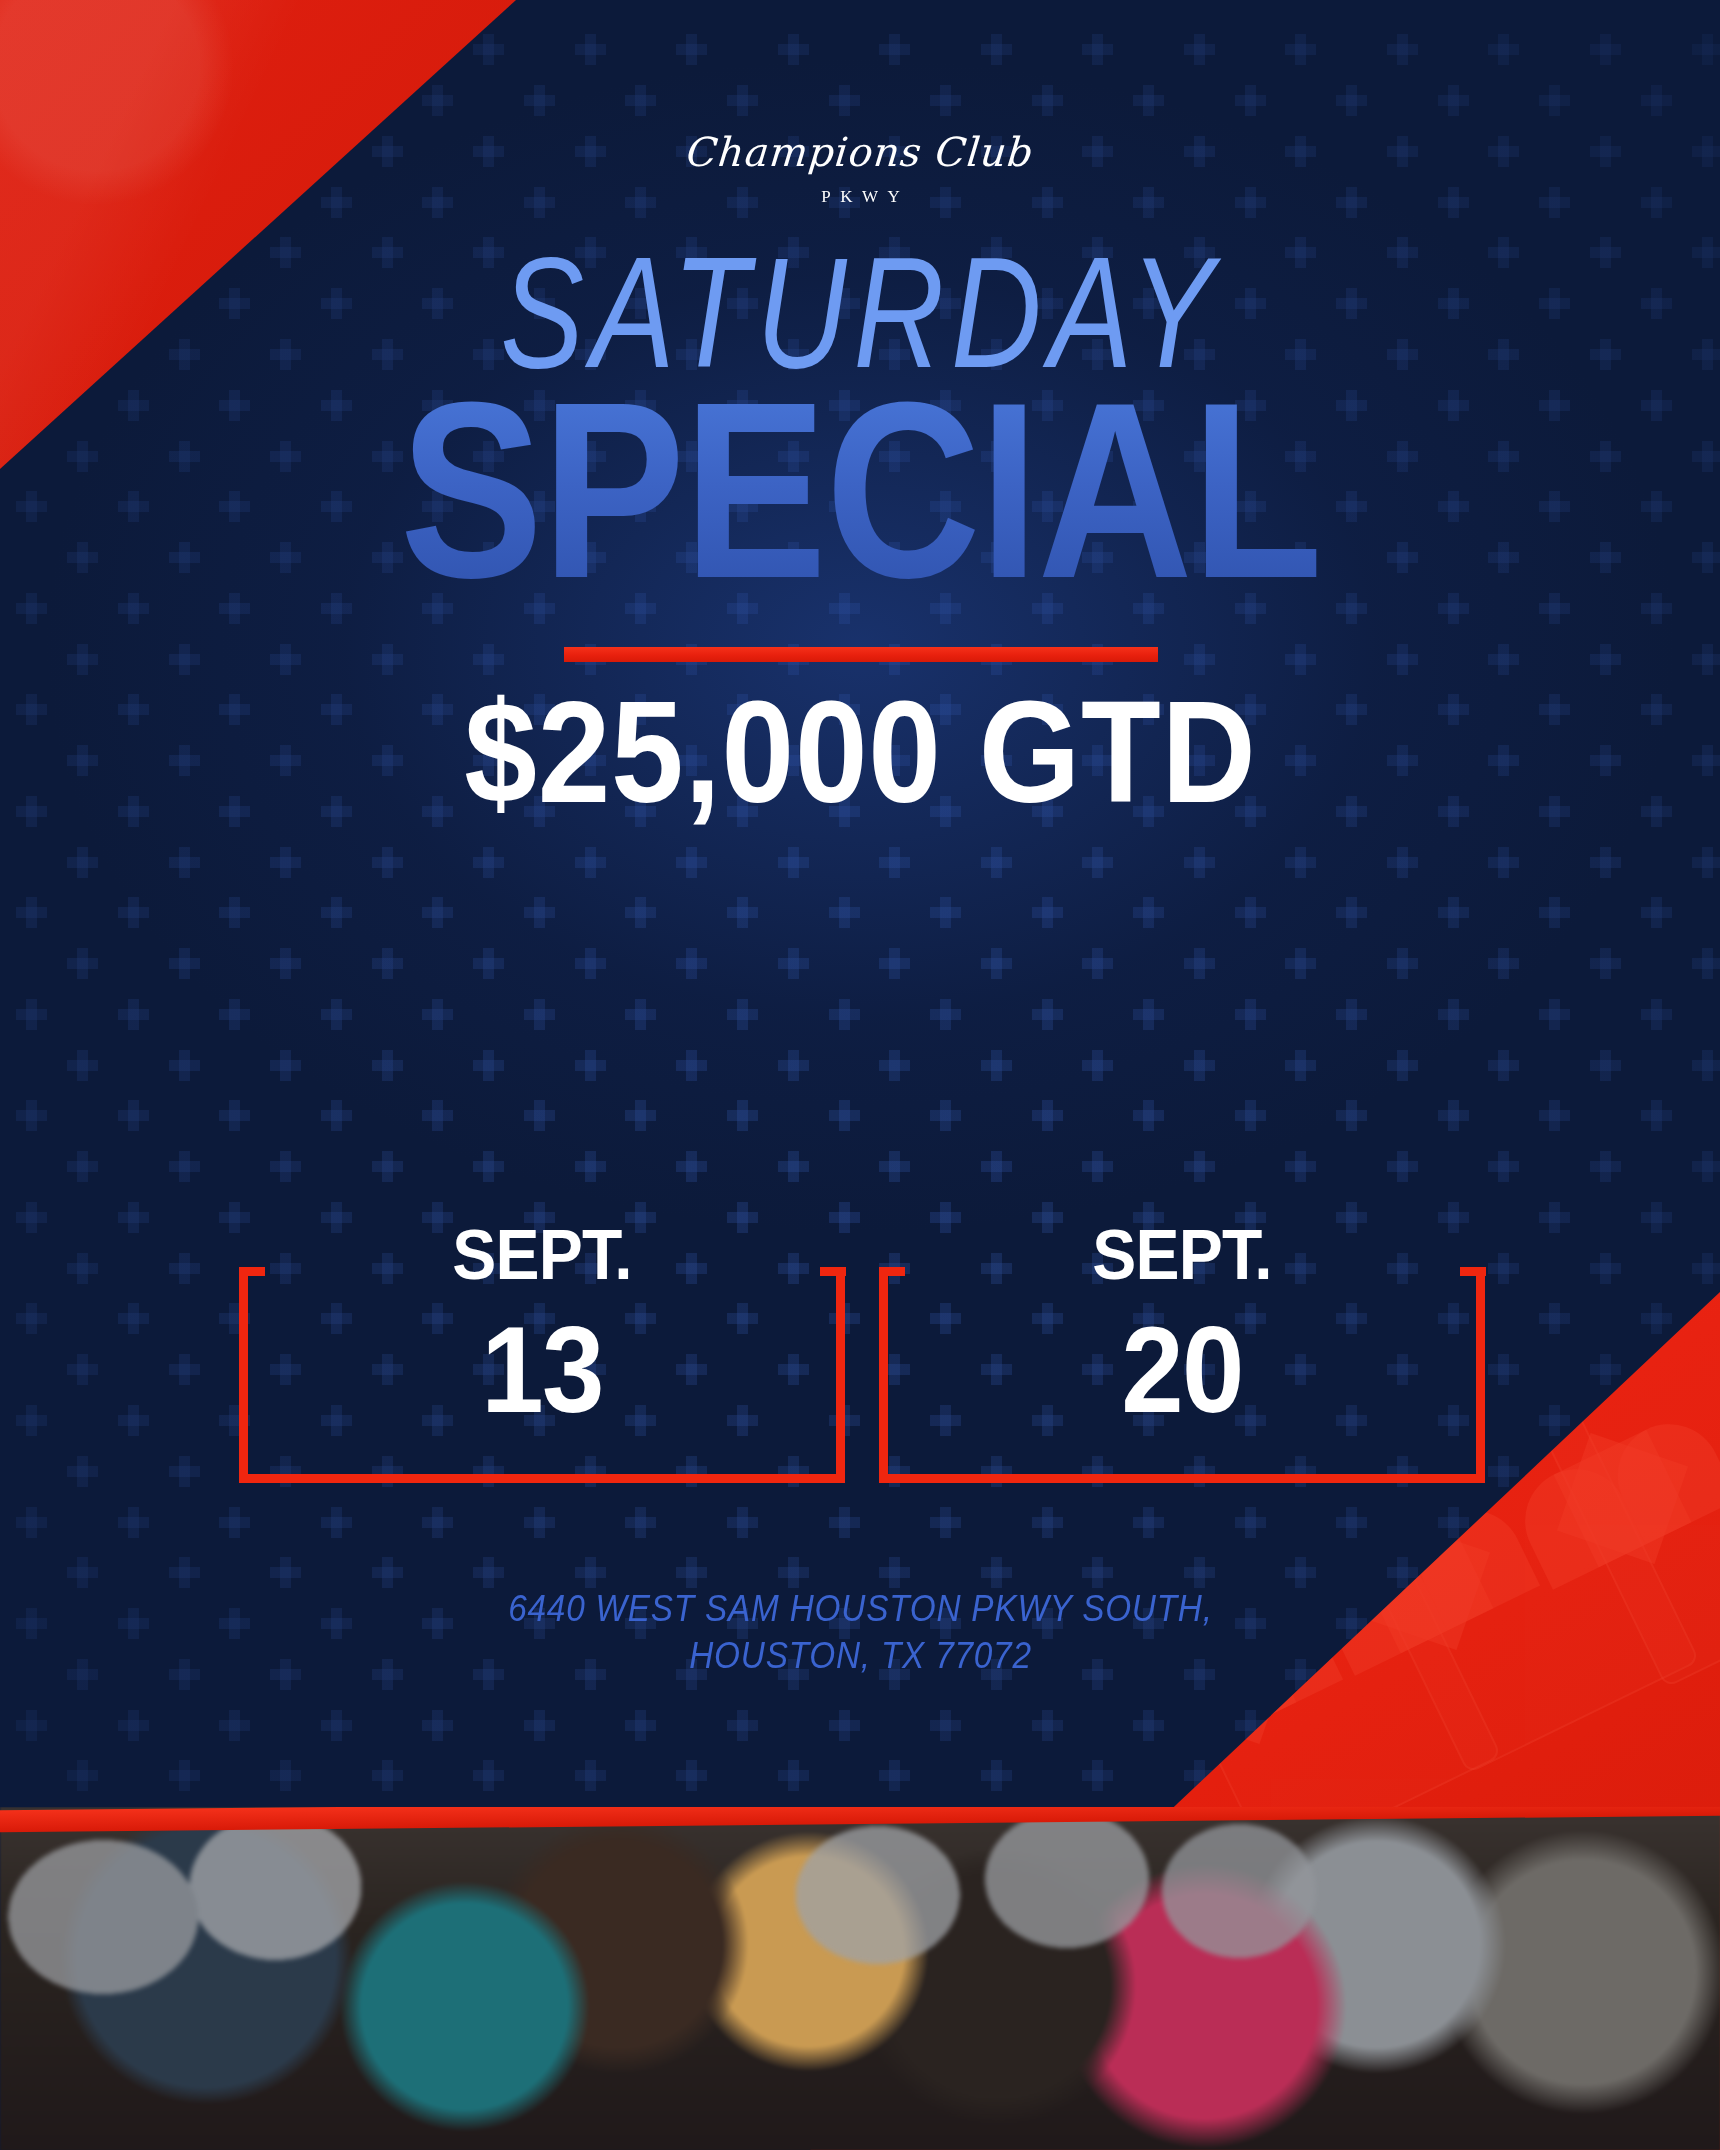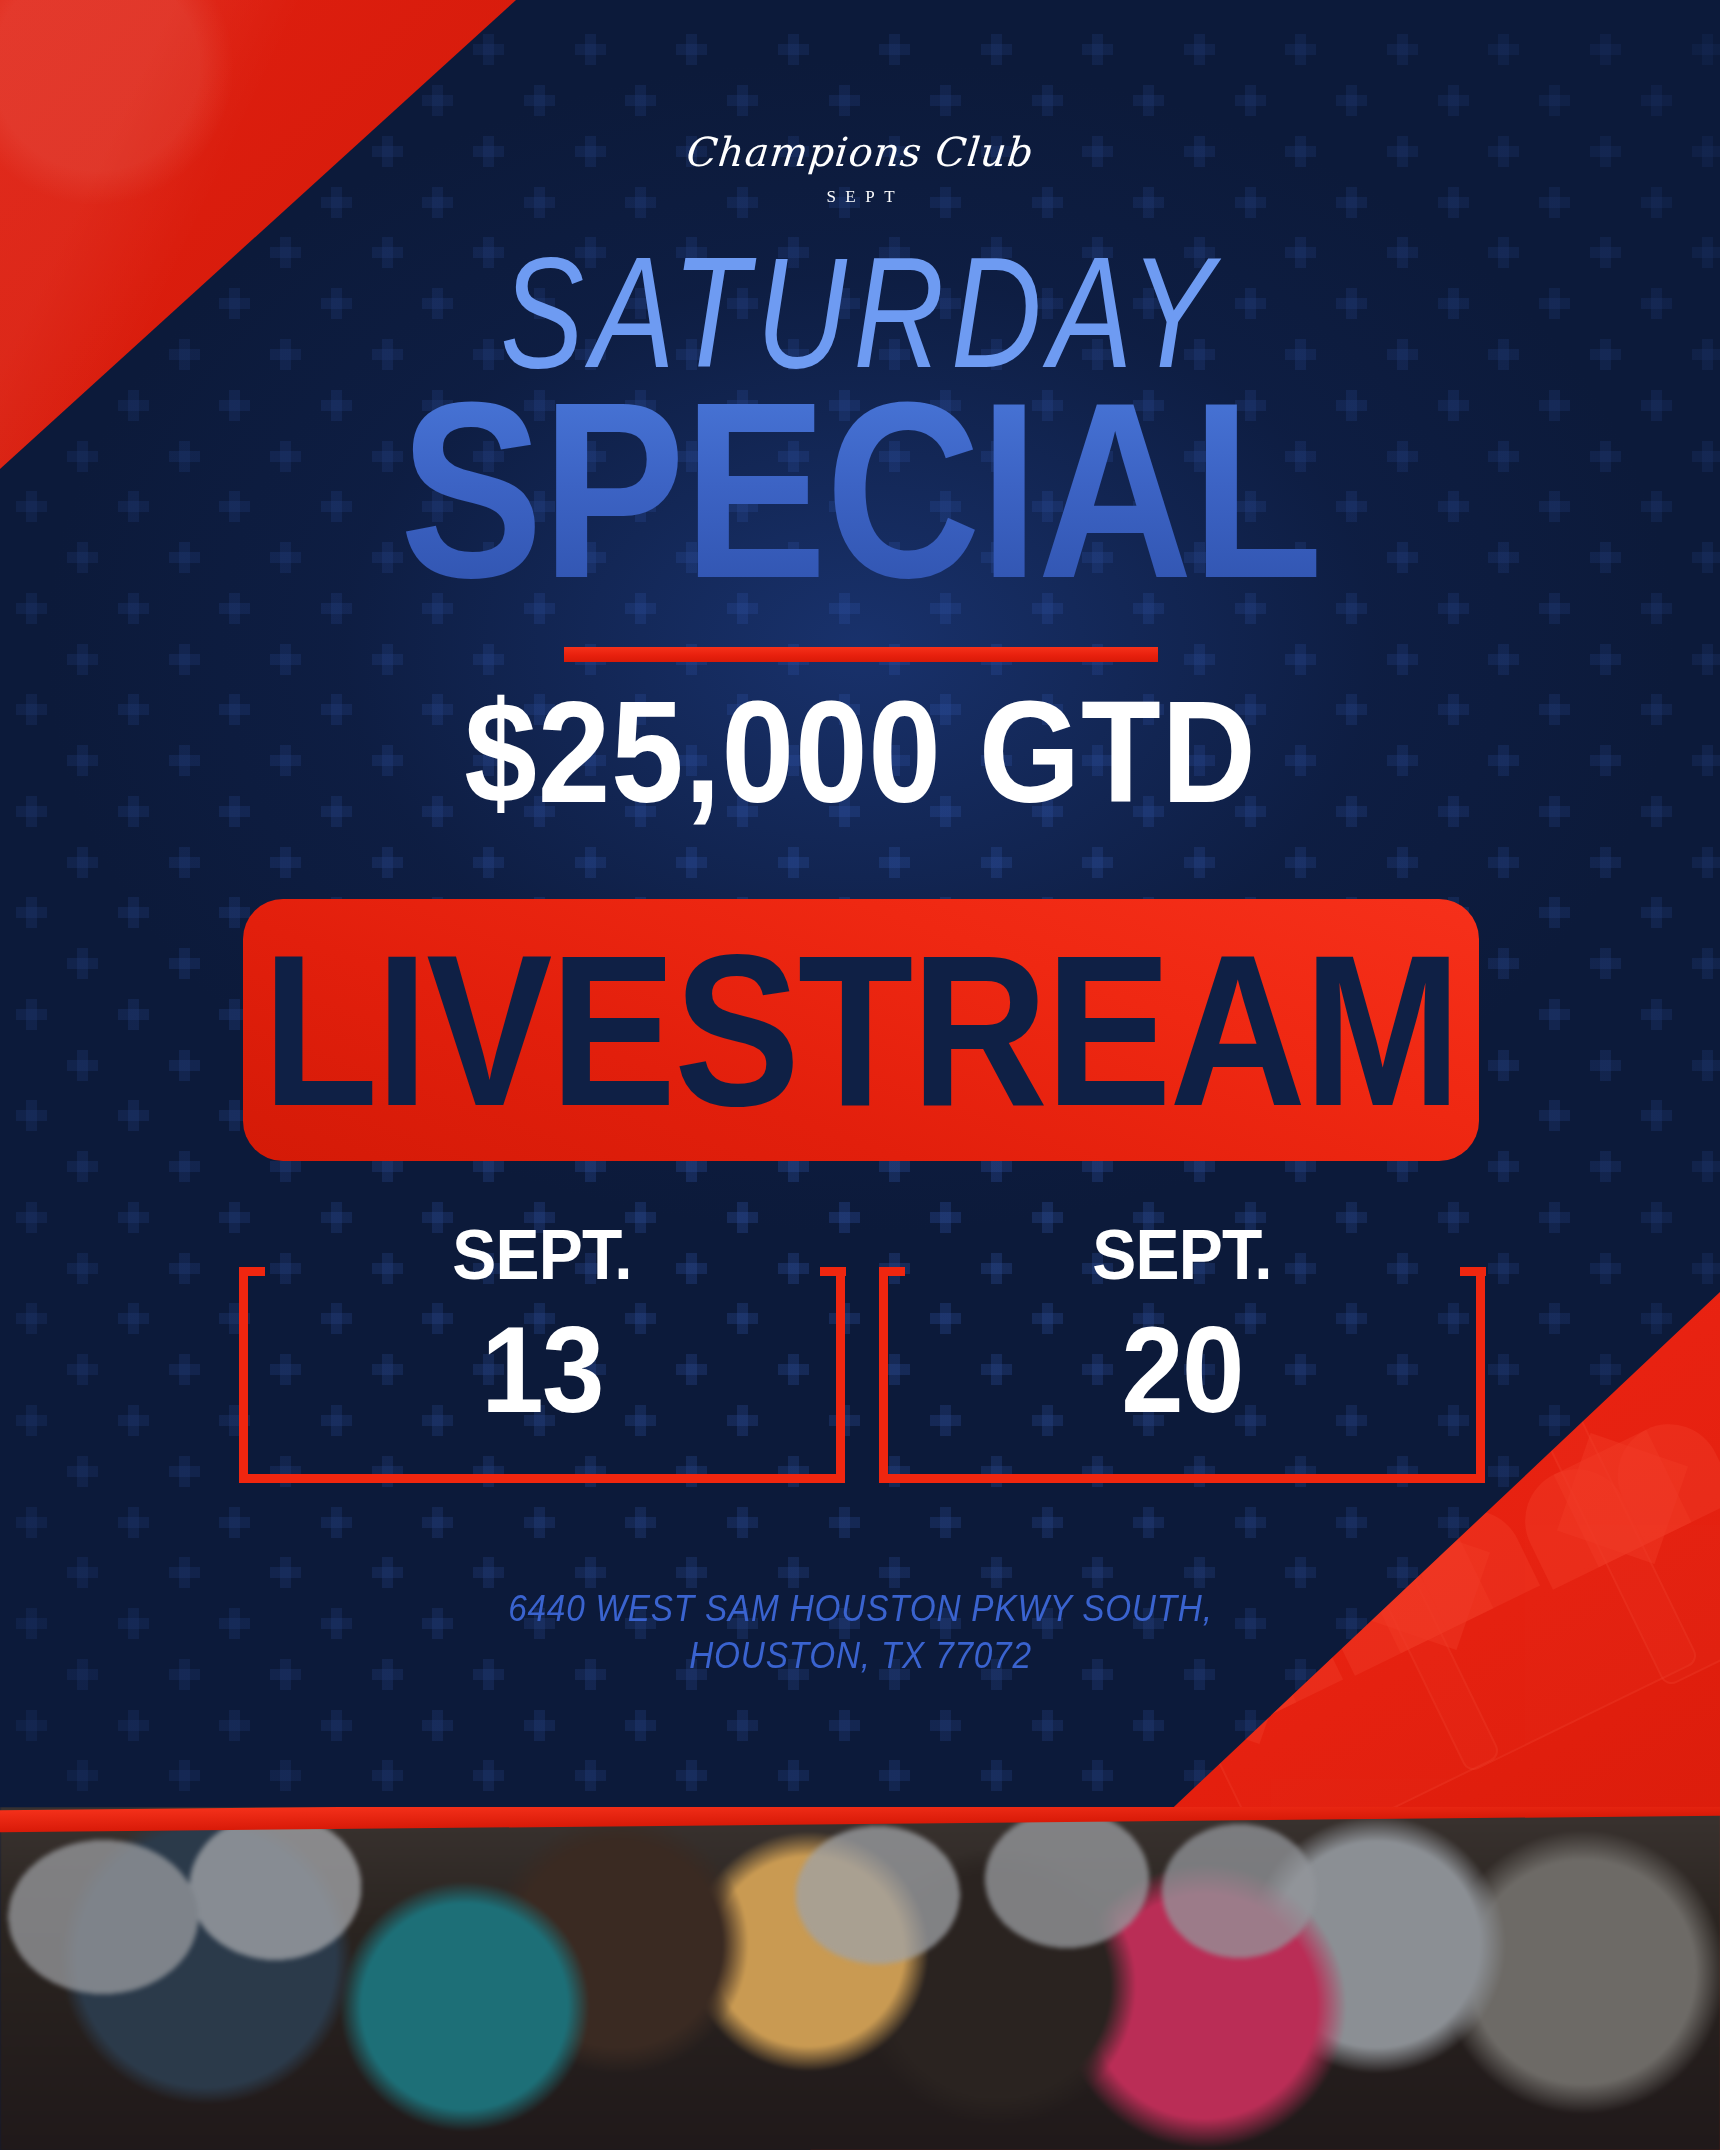--- a/index.html
+++ b/index.html
@@ -962,33 +962,30 @@
         </div>
         <div class="cardline" style="left: 680px; top: 34px; width: 258px; height: 404px; border: 2.6px solid rgba(255, 120, 95, 0.28); border-radius: 12px; background: rgba(255, 110, 88, 0.1);"></div>
         <div class="heart" style="left: 762px; top: 156px; width: 103px; height: 103px;">
           <div class="heart-body"></div>
         </div>
       </div>
   </div>
 
   <div class="logo">
     <span class="logo-script">Champions Club</span>
-    <span class="logo-sub">SEPT</span>
+    <span class="logo-sub">PKWY</span>
   </div>
 
   <div class="saturday">SATURDAY</div>
   <div class="special">SPECIAL</div>
 
   <div class="divider"></div>
 
   <div class="gtd">$25,000 GTD</div>
 
-  <div class="livestream-band">
-    <span class="livestream-text">LIVESTREAM</span>
-  </div>
 
   <div class="dates">
 
     <div class="date-box">
       <div class="frame"></div>
       <div class="month">SEPT.</div>
       <div class="day">13</div>
     </div>
 
     <div class="date-box">

